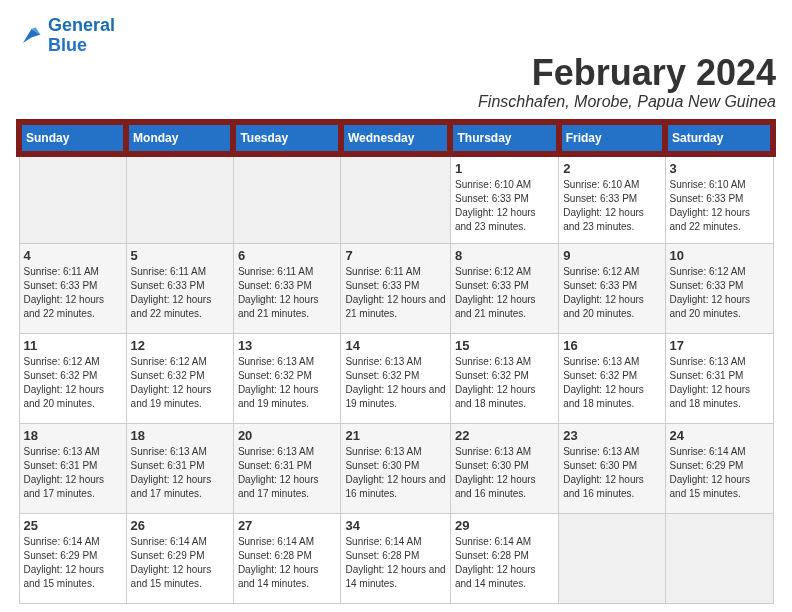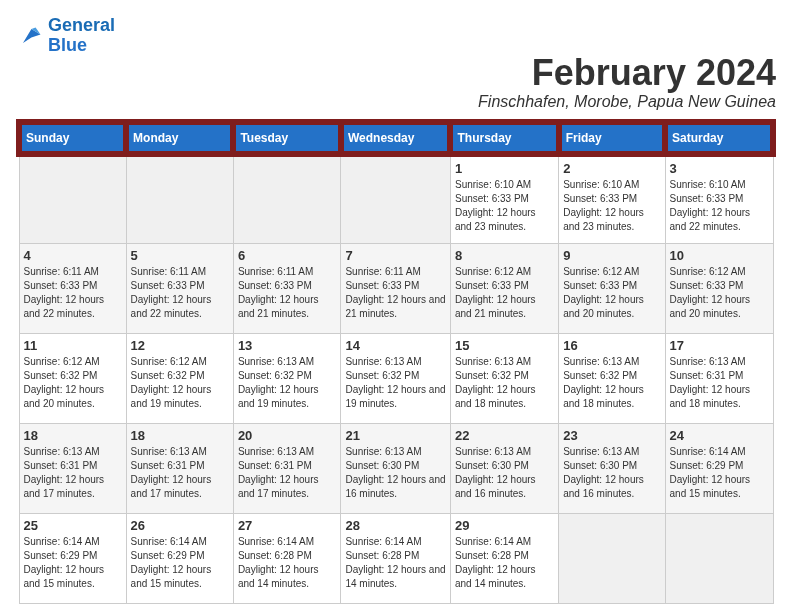--- a/index.html
+++ b/index.html
@@ -243,21 +243,21 @@
         </td>
         <td>
           <span class="day-number">26</span>
           <div class="day-info">Sunrise: 6:14 AM<br>Sunset: 6:29 PM<br>Daylight: 12 hours and 15 minutes.</div>
         </td>
         <td>
           <span class="day-number">27</span>
           <div class="day-info">Sunrise: 6:14 AM<br>Sunset: 6:28 PM<br>Daylight: 12 hours and 14 minutes.</div>
         </td>
         <td>
-          <span class="day-number">28</span>
+          <span class="day-number">34</span>
           <div class="day-info">Sunrise: 6:14 AM<br>Sunset: 6:28 PM<br>Daylight: 12 hours and 14 minutes.</div>
         </td>
         <td>
           <span class="day-number">29</span>
           <div class="day-info">Sunrise: 6:14 AM<br>Sunset: 6:28 PM<br>Daylight: 12 hours and 14 minutes.</div>
         </td>
         <td class="empty-cell"></td>
         <td class="empty-cell"></td>
       </tr>
     </tbody>

